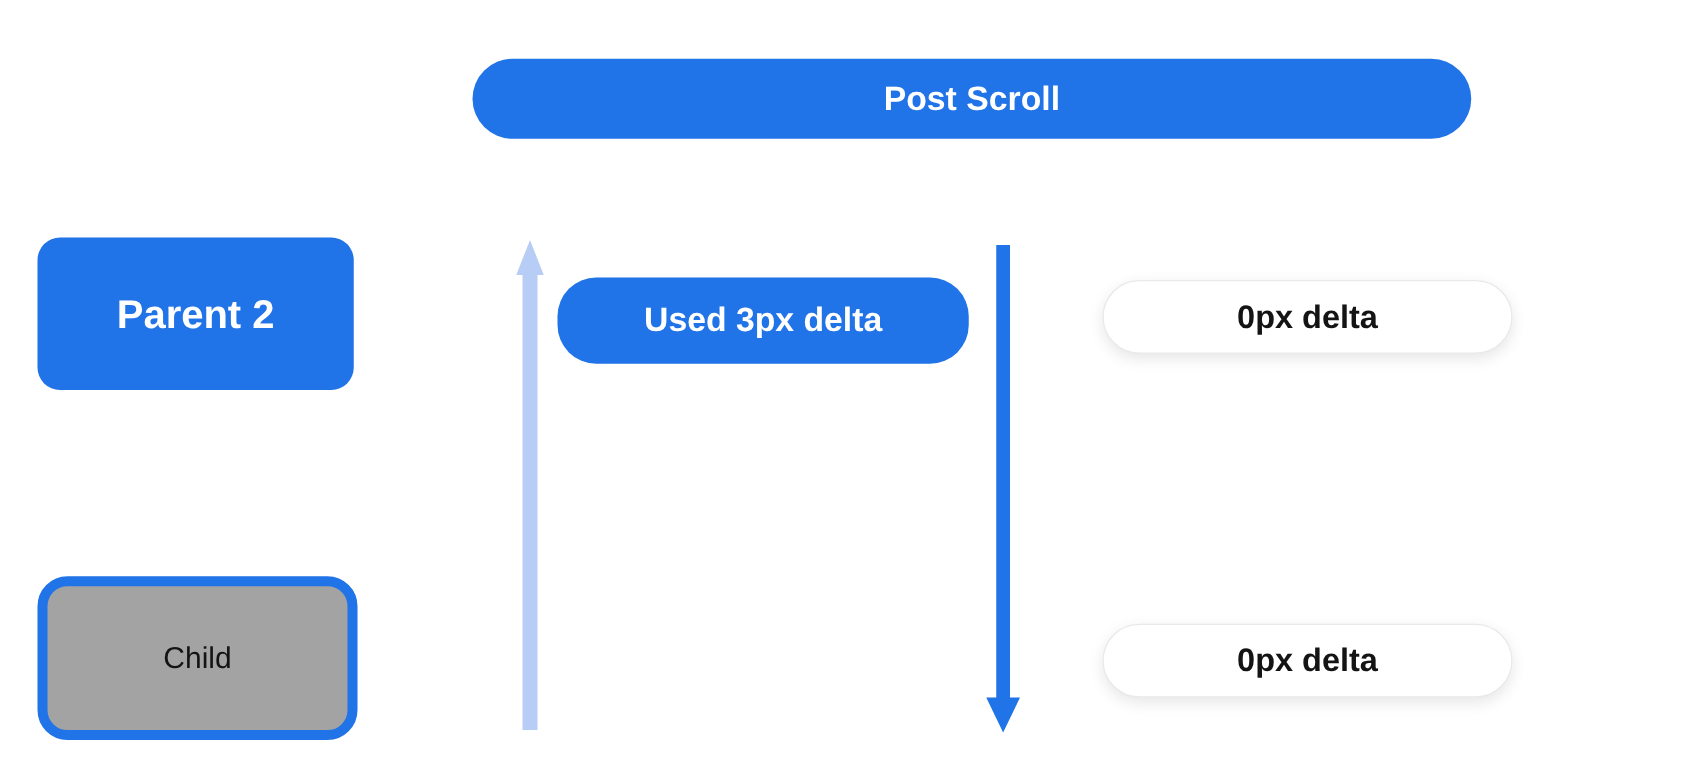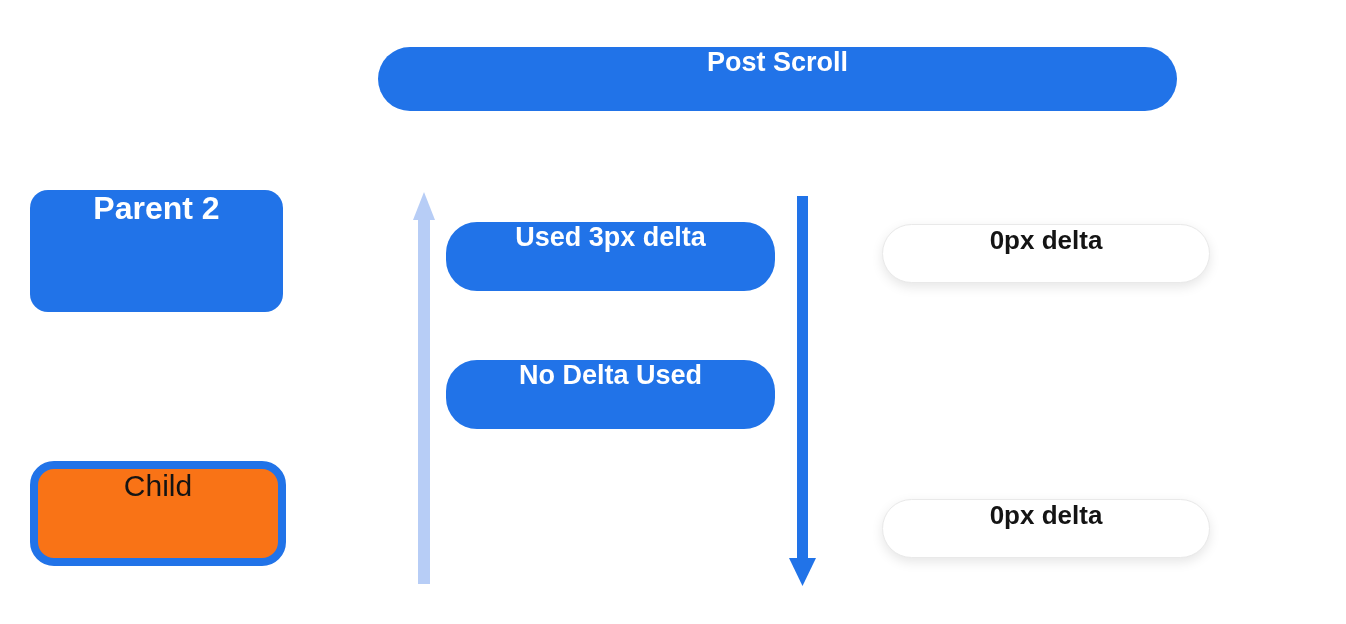--- a/index.html
+++ b/index.html
@@ -11,39 +11,39 @@
     --bg:#ffffff;
   }
   html,body{margin:0;padding:0;background:var(--bg);}
   .canvas{
     position:relative;
     width:1346px;height:624px;
     background:var(--bg);
     font-family:"Liberation Sans", sans-serif;
     overflow:hidden;
   }
-  .abs{position:absolute;display:flex;align-items:flex-start;justify-content:center;box-sizing:border-box;}
+  .abs{position:absolute;display:flex;align-items:center;justify-content:center;box-sizing:border-box;}
 
   .banner{
     left:378px;top:47px;width:799px;height:64px;
     background:var(--blue);border-radius:32px;
     color:var(--white-text);font-size:27px;font-weight:700;
   }
 
   .box-filled{
     left:30px;width:253px;height:122px;
     background:var(--blue);border-radius:18px;
     color:var(--white-text);font-size:32px;font-weight:700;
   }
   .box-parent2{top:190px;}
   .box-parent1{top:327px;}
   .box-outlined{
-    left:30px;top:461px;width:256px;height:105px;
-    background:#f97316;border:8px solid var(--blue);border-radius:24px;
-    color:var(--dark-text);font-size:30px;font-weight:500;
+    left:30px;top:461px;width:256px;height:131px;
+    background:#a3a3a3;border:8px solid var(--blue);border-radius:24px;
+    color:var(--dark-text);font-size:24px;font-weight:500;
   }
 
   .pill-blue{
     left:446px;width:329px;height:69px;
     background:var(--blue);border-radius:31px;
     color:var(--white-text);font-size:27px;font-weight:700;
   }
   .pill-used{top:222px;}
   .pill-nodelta{top:360px;}
 
@@ -89,23 +89,20 @@
     <svg width="29" height="392" viewBox="0 0 29 392" xmlns="http://www.w3.org/2000/svg" aria-hidden="true">
       <rect x="9" y="0" width="11" height="366" fill="var(--blue)"></rect>
       <polygon points="14.5,390 1,362 28,362" fill="var(--blue)"></polygon>
     </svg>
   </div>
 
   <div class="abs pill-blue pill-used">
     <span>Used 3px delta</span>
   </div>
 
-  <div class="abs pill-blue pill-nodelta">
-    <span>No Delta Used</span>
-  </div>
 
   <div class="abs pill-white pill-zero-top">
     <span>0px delta</span>
   </div>
 
   <div class="abs pill-white pill-zero-bottom">
     <span>0px delta</span>
   </div>
 
 </div>

